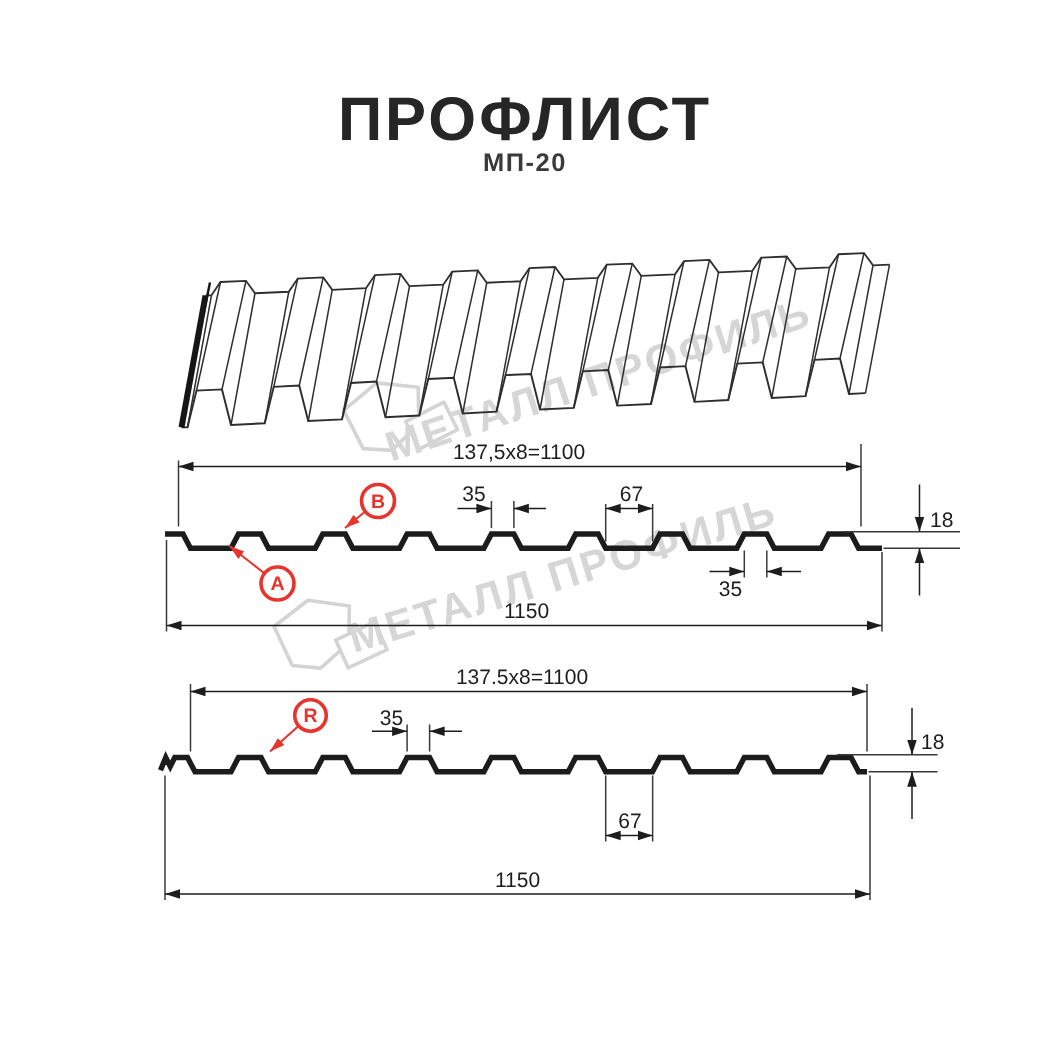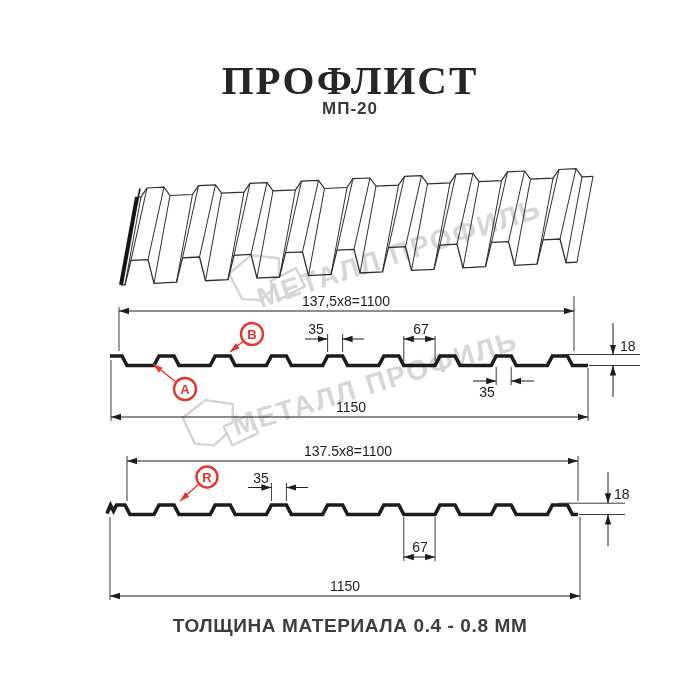--- a/index.html
+++ b/index.html
@@ -1,19 +1,19 @@
 <!DOCTYPE html>
 <html><head>
 <meta charset="utf-8">
 <style>
   html,body{margin:0;padding:0;background:#ffffff;}
   .page{position:relative;width:700px;height:700px;background:#ffffff;overflow:hidden;
         font-family:"Liberation Sans",sans-serif;}
   .title{position:absolute;top:56px;left:0;width:700px;text-align:center;
-         font-size:41px;font-weight:800;letter-spacing:2px;color:#262626;font-family:Liberation Serif, serif;}
+         font-size:41px;font-weight:800;letter-spacing:2px;color:#262626;}
   .subtitle{position:absolute;top:99px;left:0;width:700px;text-align:center;
          font-size:17px;font-weight:700;letter-spacing:1px;color:#3a3a3a;}
   .footer{position:absolute;top:615px;left:0;width:700px;text-align:center;
          font-size:19px;font-weight:600;letter-spacing:.6px;color:#3d3d3d;}
   svg.draw{position:absolute;left:0;top:0;}
   .dim{font-family:"Liberation Sans",sans-serif;font-size:14px;fill:#1d1d1d;}
   .wmtext{font-family:"Liberation Sans",sans-serif;font-size:28px;font-weight:700;
           letter-spacing:2px;fill:#d6d6d6;}
   .wmlogo{fill:#ffffff;stroke:#d4d4d4;stroke-width:2.4;stroke-linejoin:round;}
   .redln{stroke:#e7342c;stroke-width:1.4;fill:none;}
@@ -168,14 +168,13 @@
       <text class="dim" x="614" y="499" text-anchor="start">18</text>
       <text class="dim" x="420" y="552" text-anchor="middle">67</text>
       <text class="dim" x="345" y="591" text-anchor="middle">1150</text>
 
       <line class="redln" x1="199" y1="484" x2="180" y2="501" marker-end="url(#arwR)"></line>
       <circle class="red-circle" cx="207" cy="477" r="10.5" stroke="#e7342c"></circle>
       <text class="red-letter" x="207" y="481.5" fill="#e7342c">R</text>
     </g>
   </svg>
 
-  <div class="footer">ТОЛЩИНА МАТЕРИАЛА 0.4 - 0.8 ММ</div>
 </div>
 
 </body></html>

